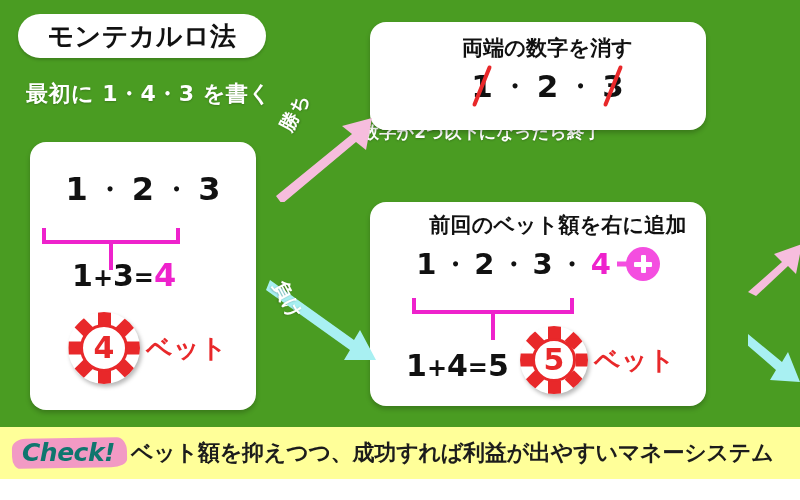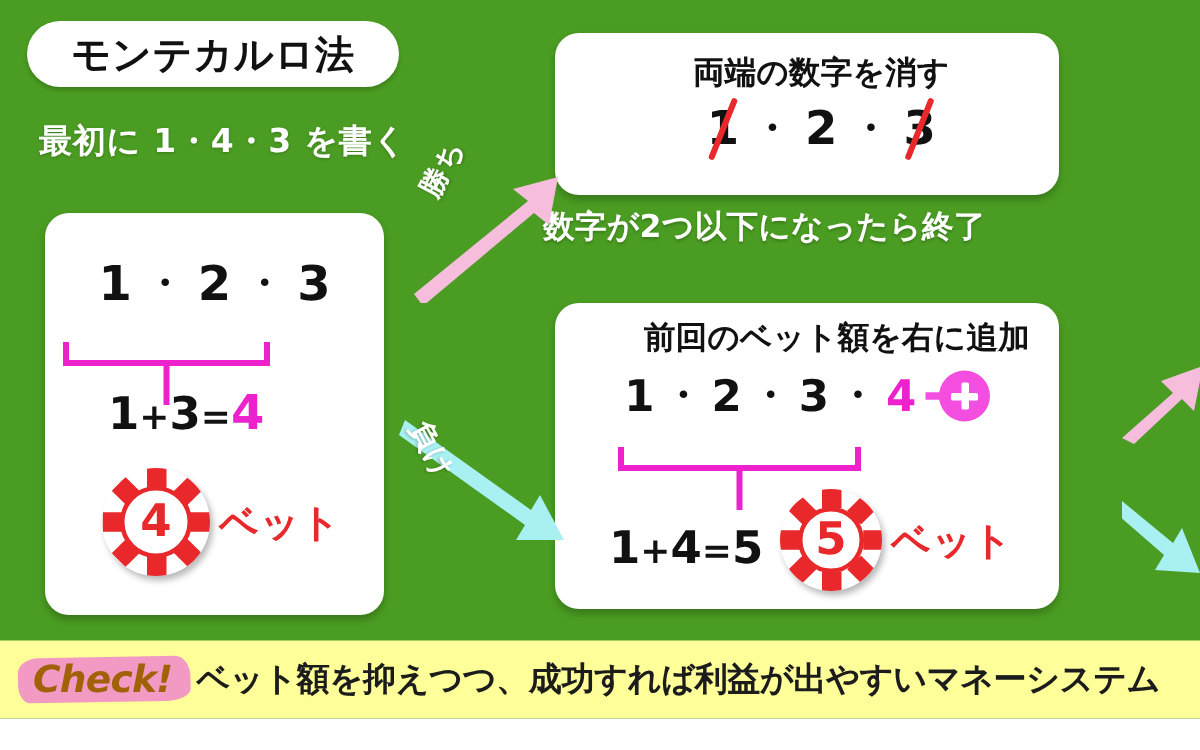--- a/index.html
+++ b/index.html
@@ -31,22 +31,22 @@
   }
 
   
   .subtitle {
     position: absolute; left: 26px; top: 79px;
     font-size: 22px; font-weight: 700; color: #ffffff;
     letter-spacing: .5px;
     text-shadow: 0 1px 2px rgba(0,0,0,.22);
   }
   .end-note {
-    position: absolute; left: 362px; top: 137px;
-    font-size: 21px; font-weight: 700; color: #ffffff;
+    position: absolute; left: 362px; top: 121px;
+    font-size: 17px; font-weight: 700; color: #ffffff;
     letter-spacing: .3px;
     text-shadow: 0 1px 2px rgba(0,0,0,.22);
   }
 
   
   .card {
     position: absolute;
     background: #ffffff;
     border-radius: 16px;
     box-shadow: 0 3px 5px rgba(0,0,0,.22);
@@ -186,21 +186,21 @@
   .footer {
     position: absolute; left: 0; bottom: 0;
     width: 800px; height: 52px;
     background: #ffff99;
     display: flex; align-items: center;
   }
   .check-badge {
     position: relative;
     margin-left: 14px;
     padding: 1px 8px 3px 8px;
-    font-size: 25px; font-weight: 700; color: #a16207;
+    font-size: 25px; font-weight: 700; color: #0f766e;
     font-style: italic;
     letter-spacing: -.5px;
     z-index: 1;
   }
   .check-badge::before {
     content: "";
     position: absolute; left: -2px; top: 1px; right: -4px; bottom: 2px;
     background: #f29ac4;
     border-radius: 14px 10px 16px 8px / 10px 14px 8px 12px;
     transform: rotate(-1deg);

